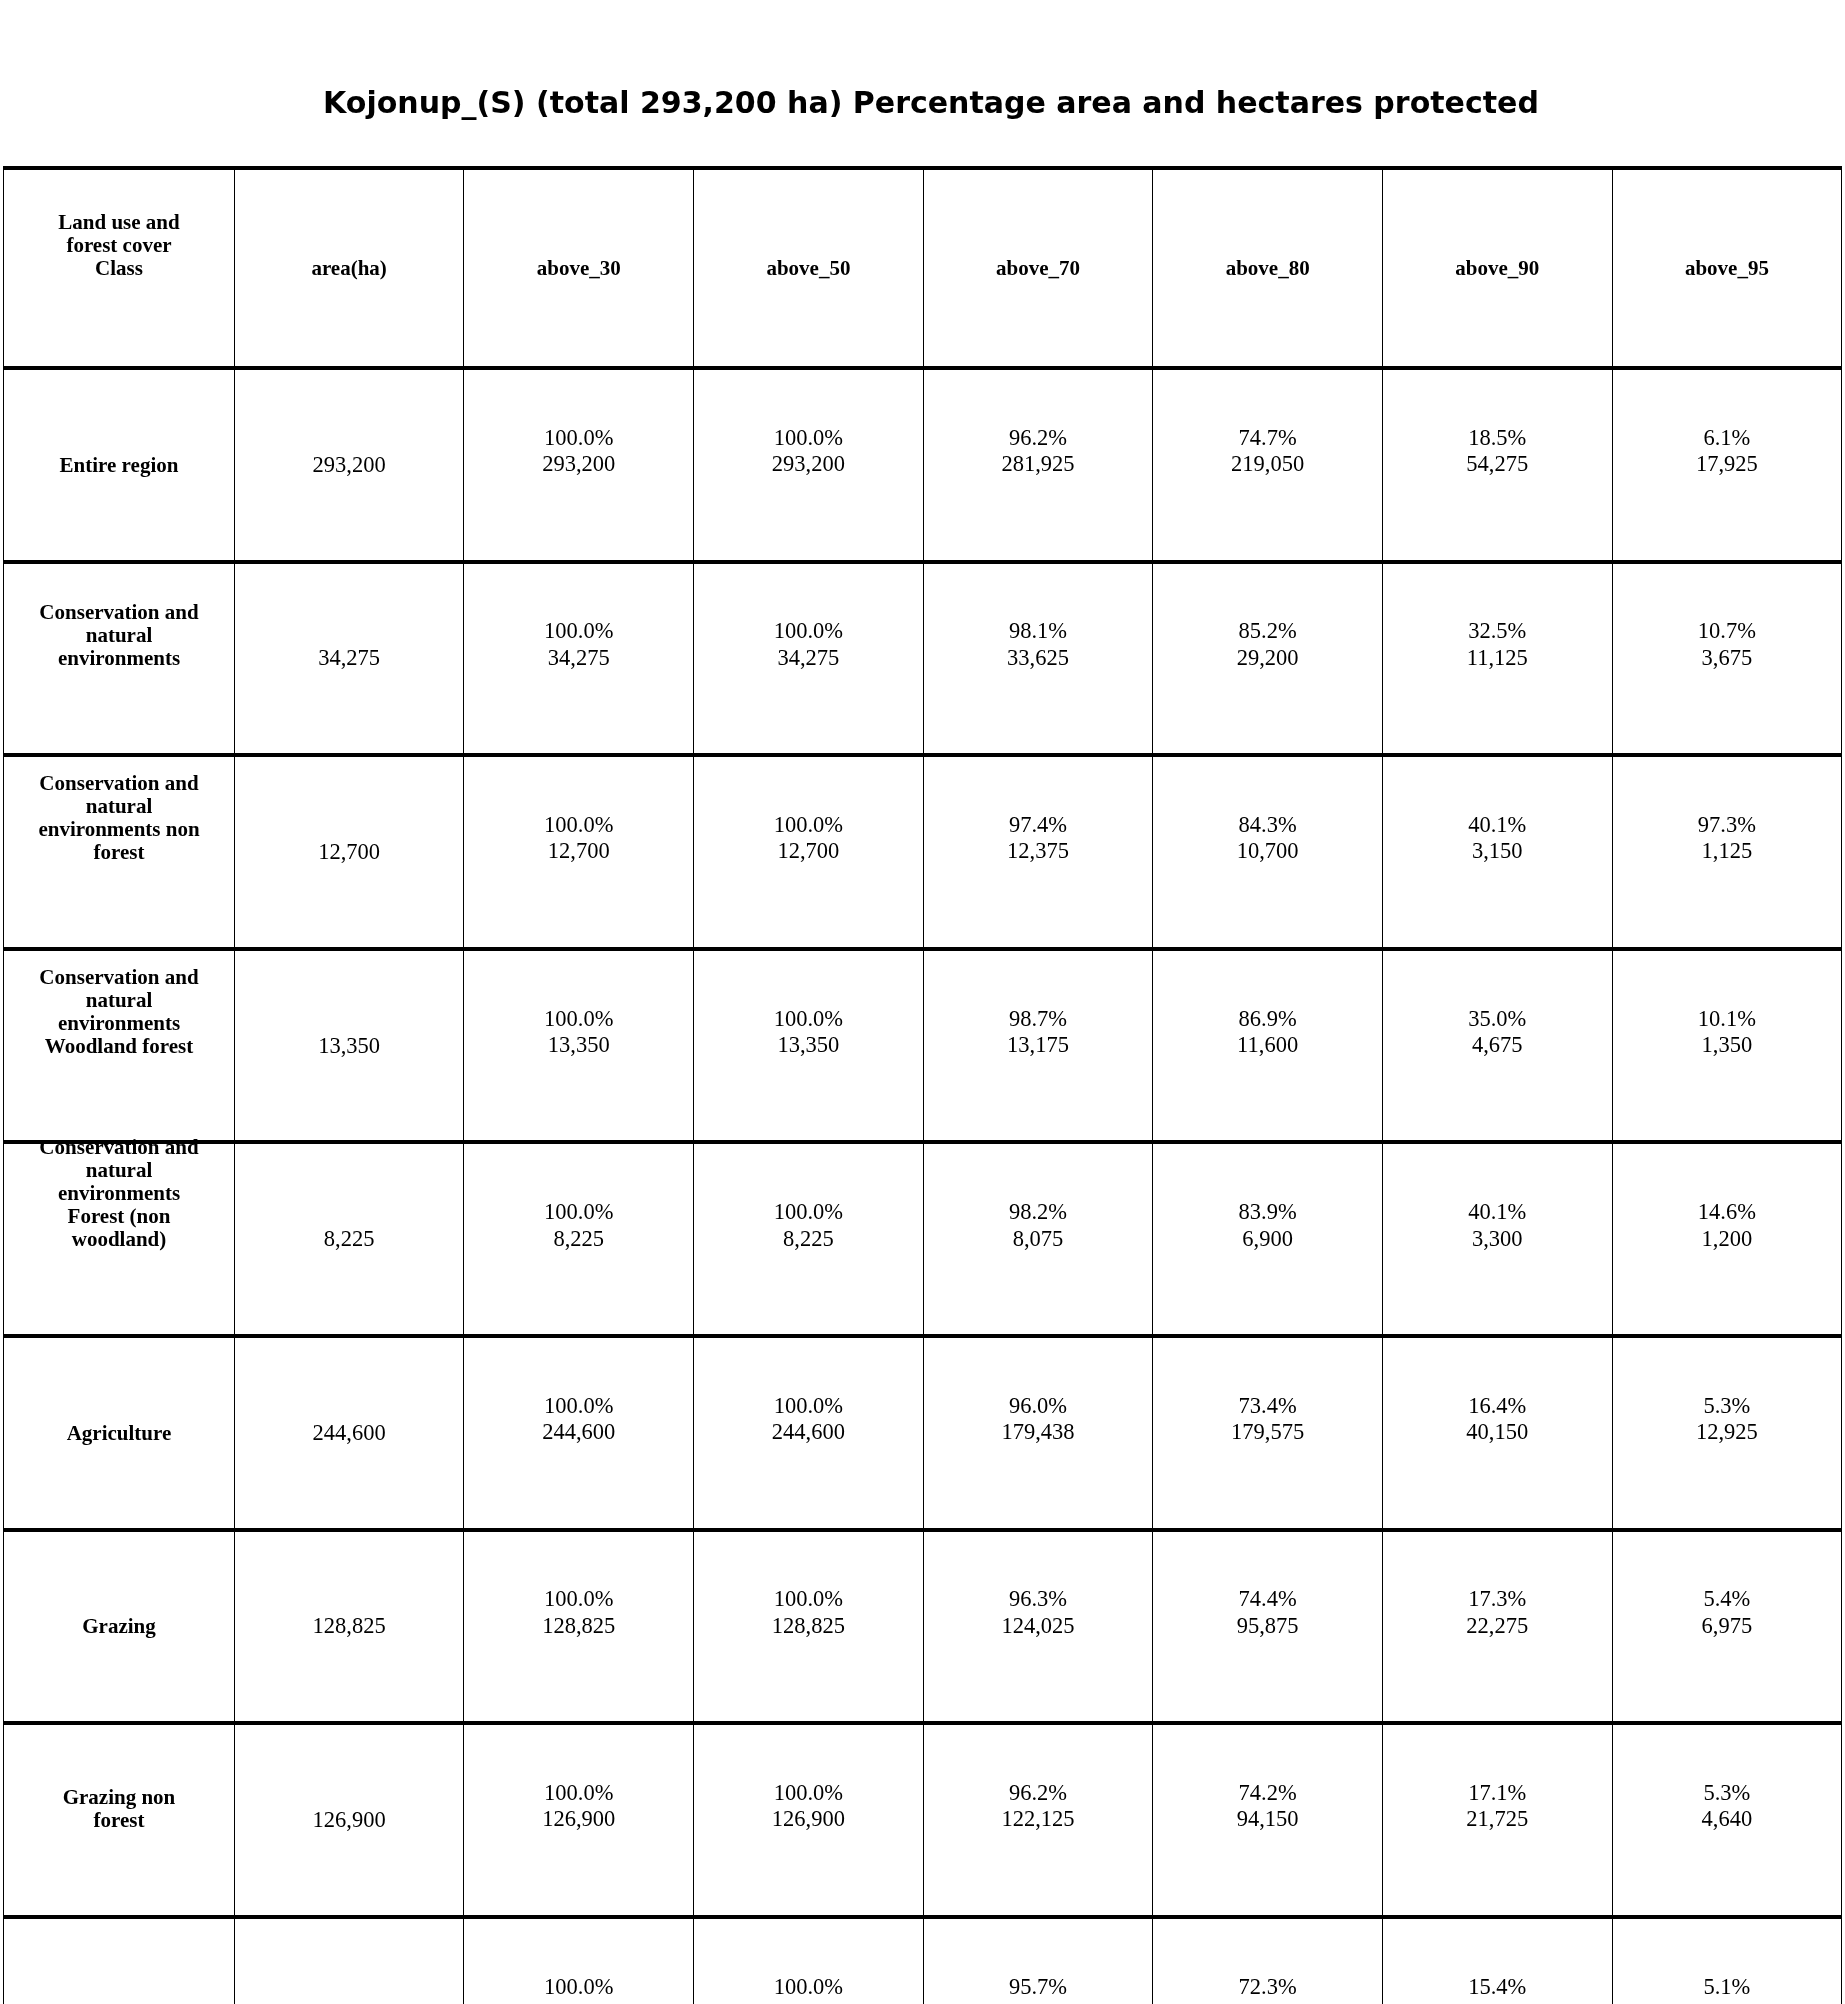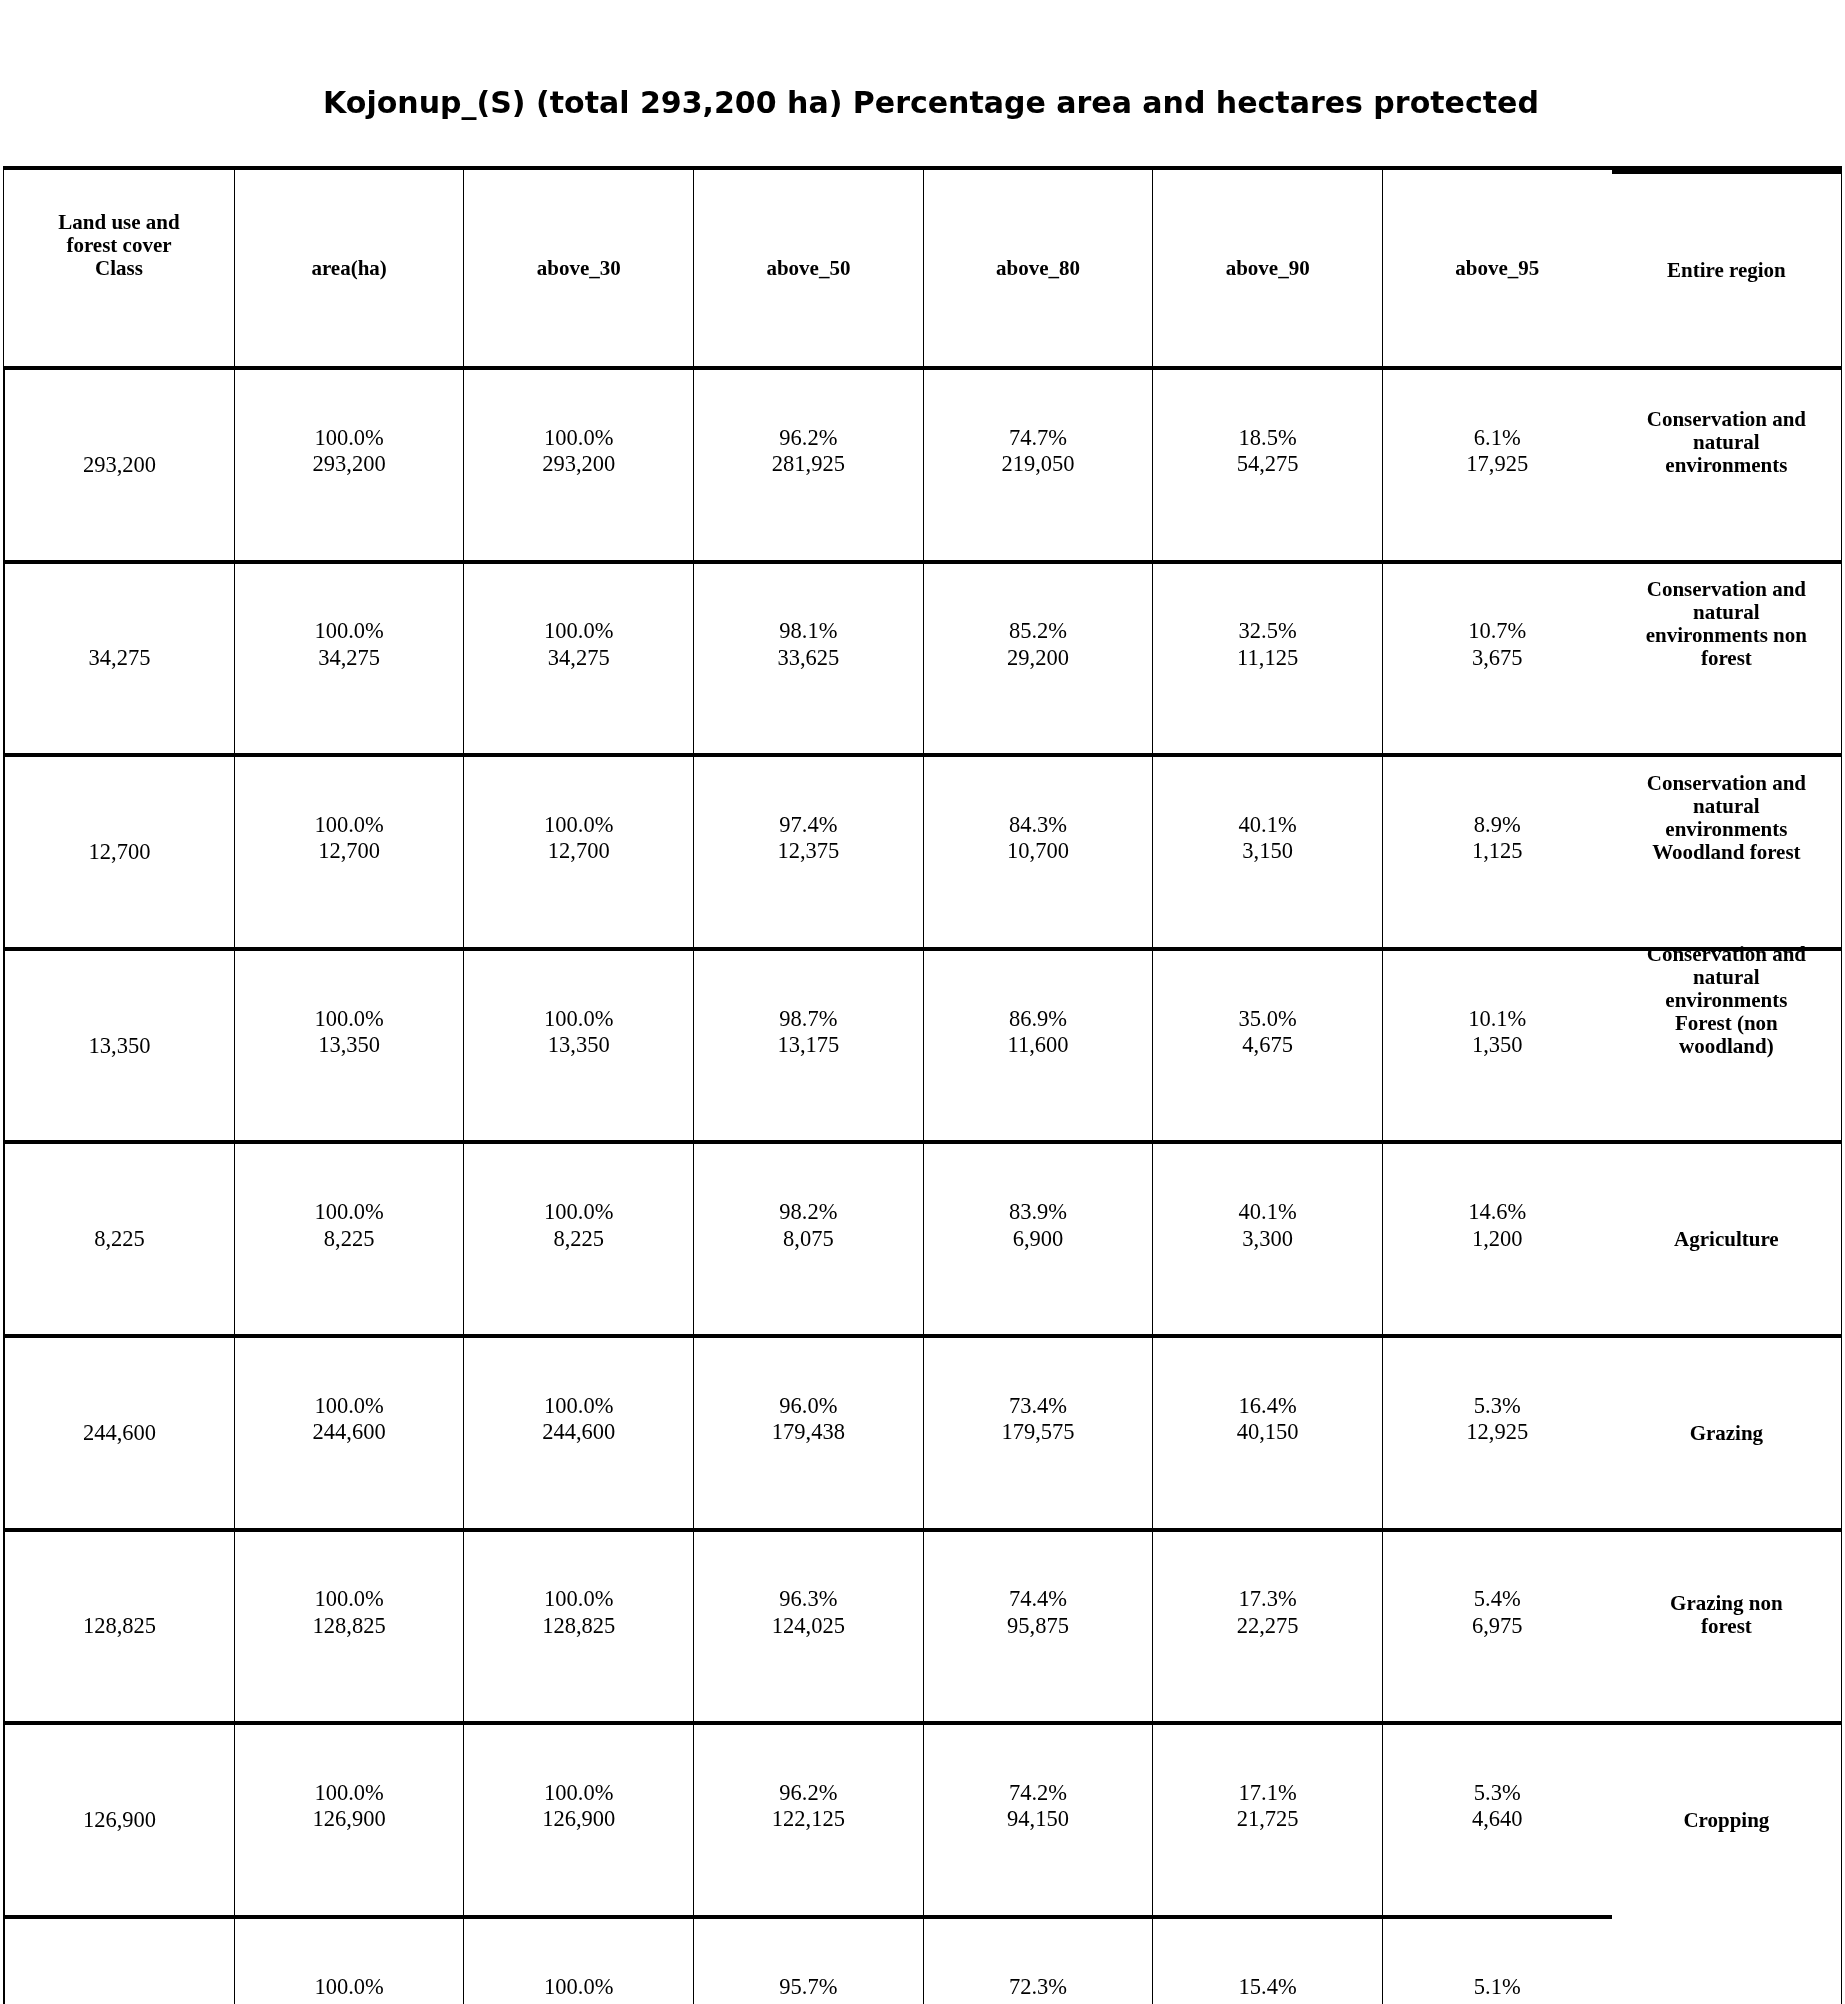--- a/index.html
+++ b/index.html
@@ -41,20 +41,23 @@
       <div class="cell hdr r0">
         <div class="anchor lbl">area(ha)</div>
       </div>
       <div class="cell hdr r0">
         <div class="anchor lbl">above_30</div>
       </div>
       <div class="cell hdr r0">
         <div class="anchor lbl">above_50</div>
       </div>
       <div class="cell hdr r0">
+        <div class="anchor lbl">above_70</div>
+      </div>
+      <div class="cell hdr r0">
         <div class="anchor lbl">above_80</div>
       </div>
       <div class="cell hdr r0">
         <div class="anchor lbl">above_90</div>
       </div>
       <div class="cell hdr r0">
         <div class="anchor lbl">above_95</div>
       </div>
       <div class="cell c0">
         <div class="anchor lbl">Entire region</div>
@@ -124,21 +127,21 @@
       <div class="cell">
         <div class="anchor num"><div>97.4%</div><div>12,375</div></div>
       </div>
       <div class="cell">
         <div class="anchor num"><div>84.3%</div><div>10,700</div></div>
       </div>
       <div class="cell">
         <div class="anchor num"><div>40.1%</div><div>3,150</div></div>
       </div>
       <div class="cell">
-        <div class="anchor num"><div>8.9%</div><div>1,125</div></div>
+        <div class="anchor num"><div>97.3%</div><div>1,125</div></div>
       </div>
       <div class="cell c0">
         <div class="anchor lbl">Conservation and
 natural
 environments
 Woodland forest</div>
       </div>
       <div class="cell">
         <div class="anchor num">13,350</div>
       </div>

